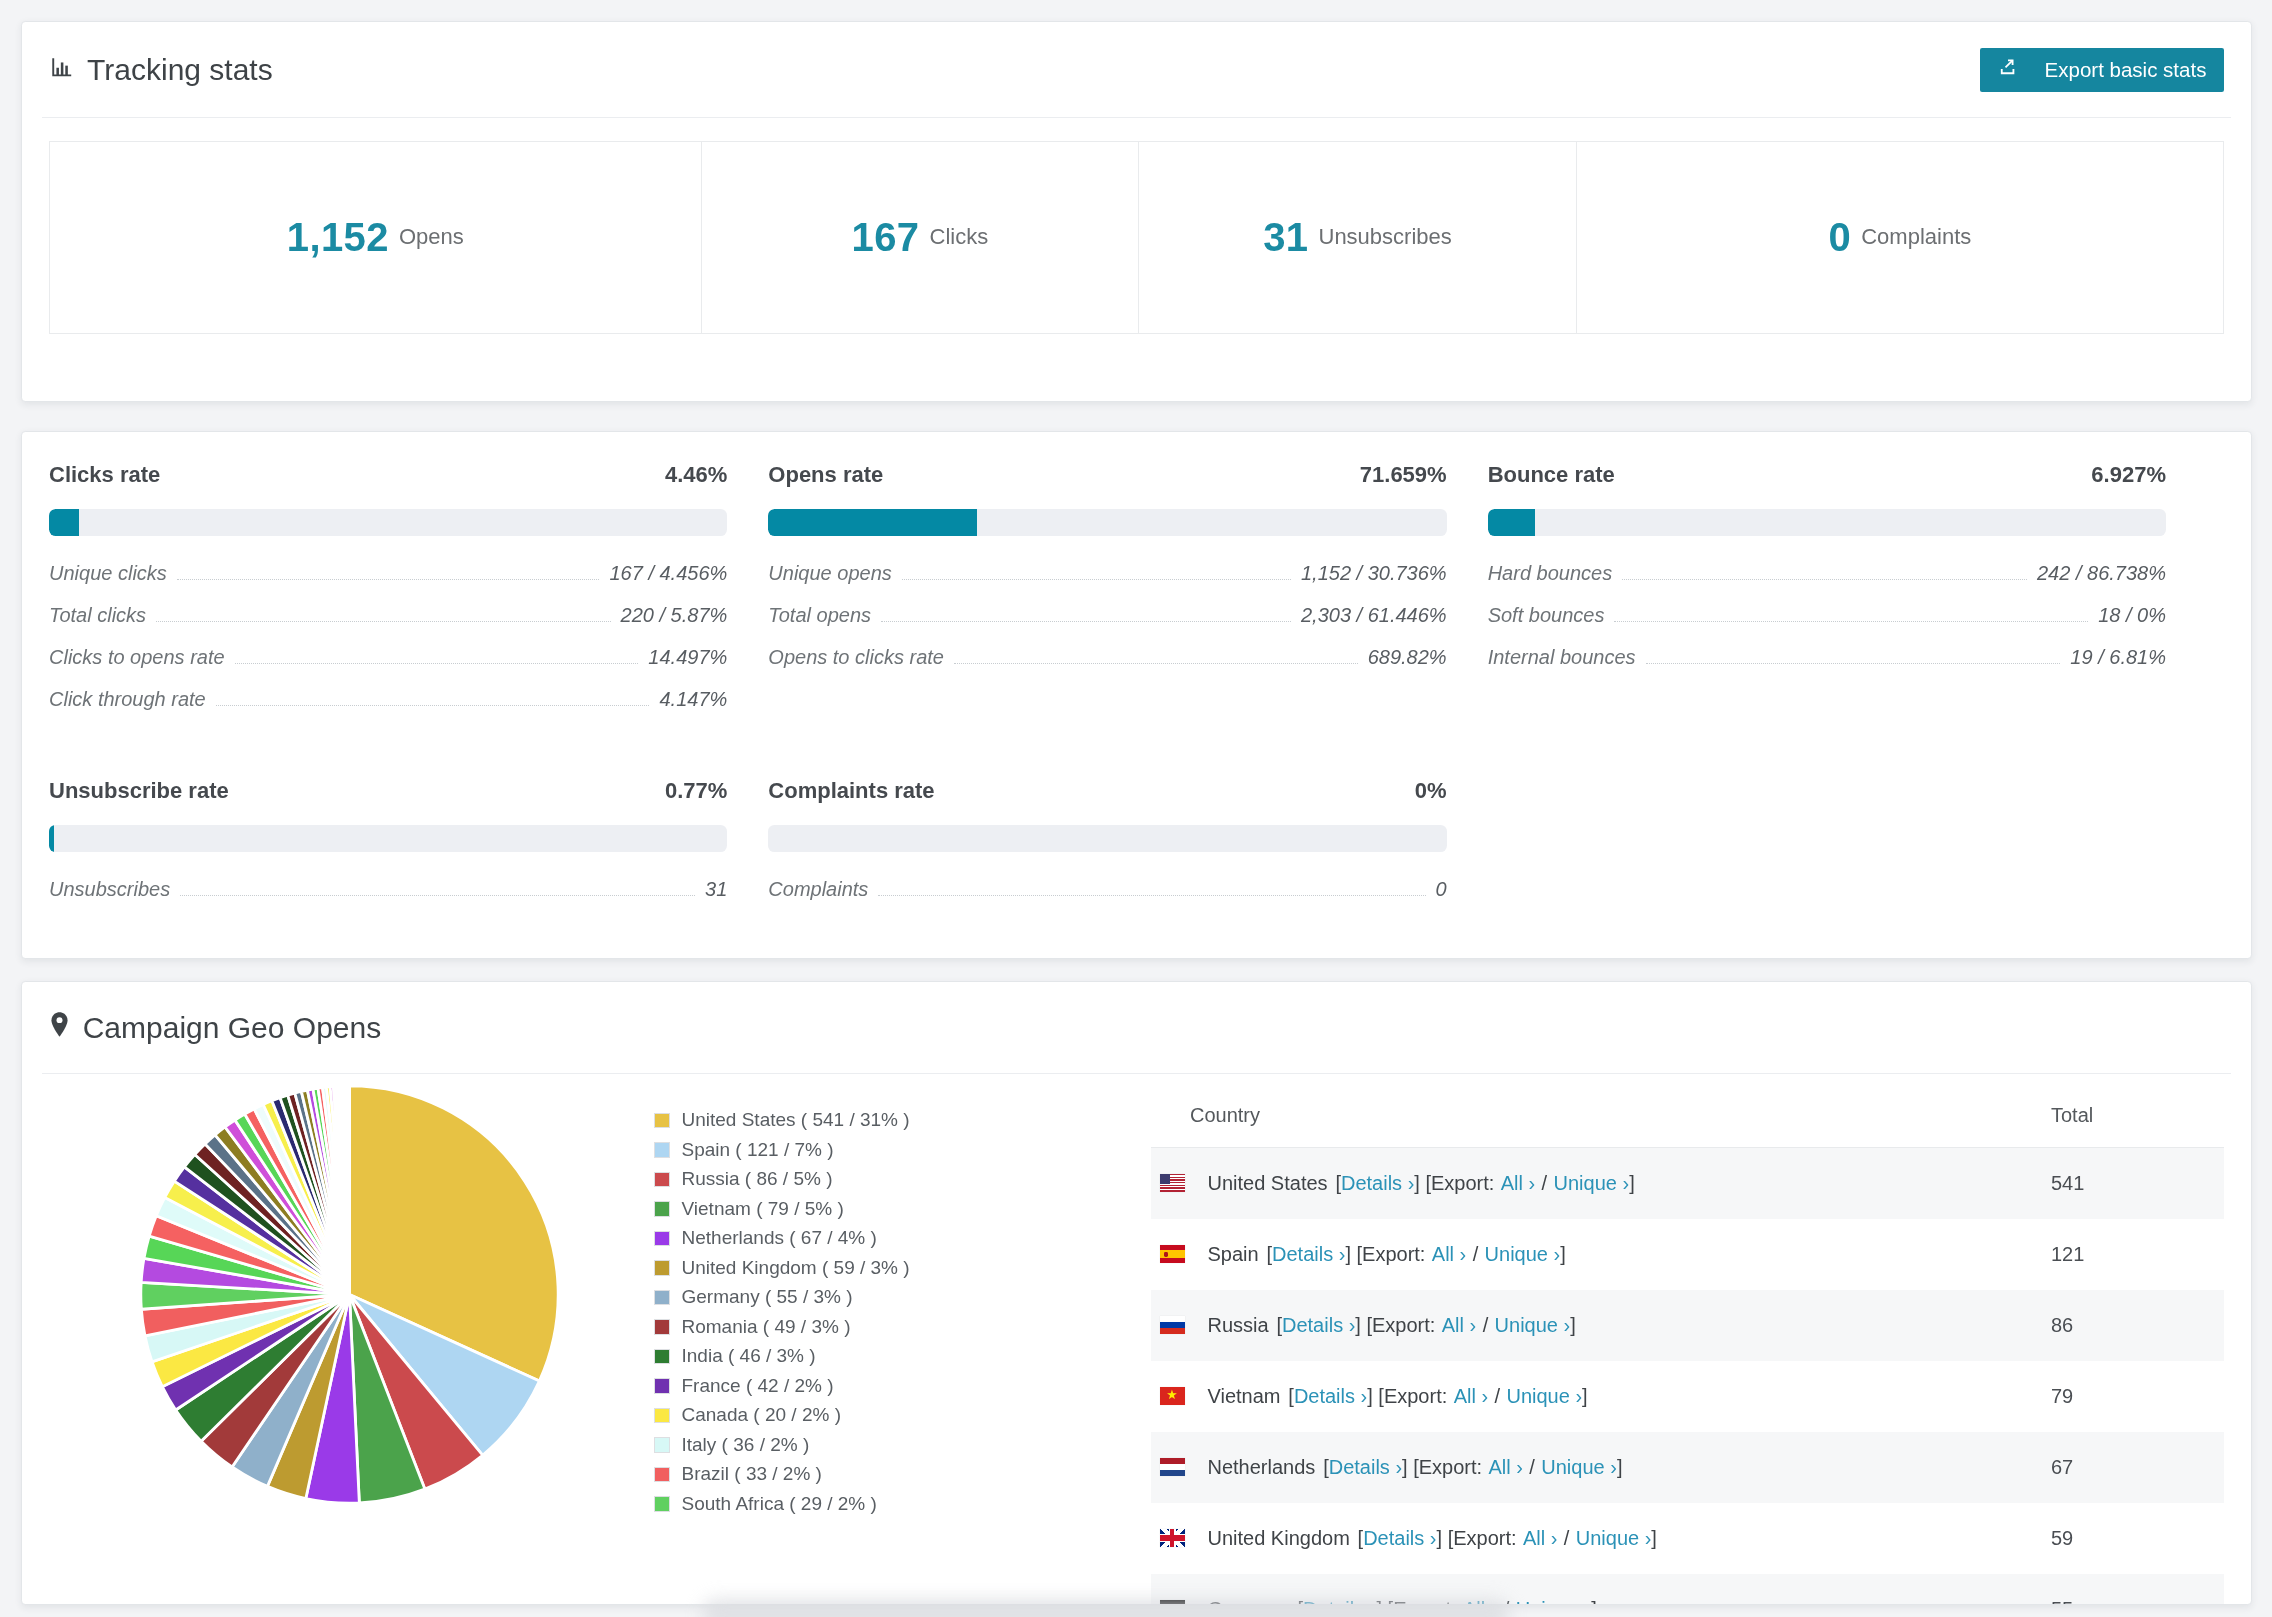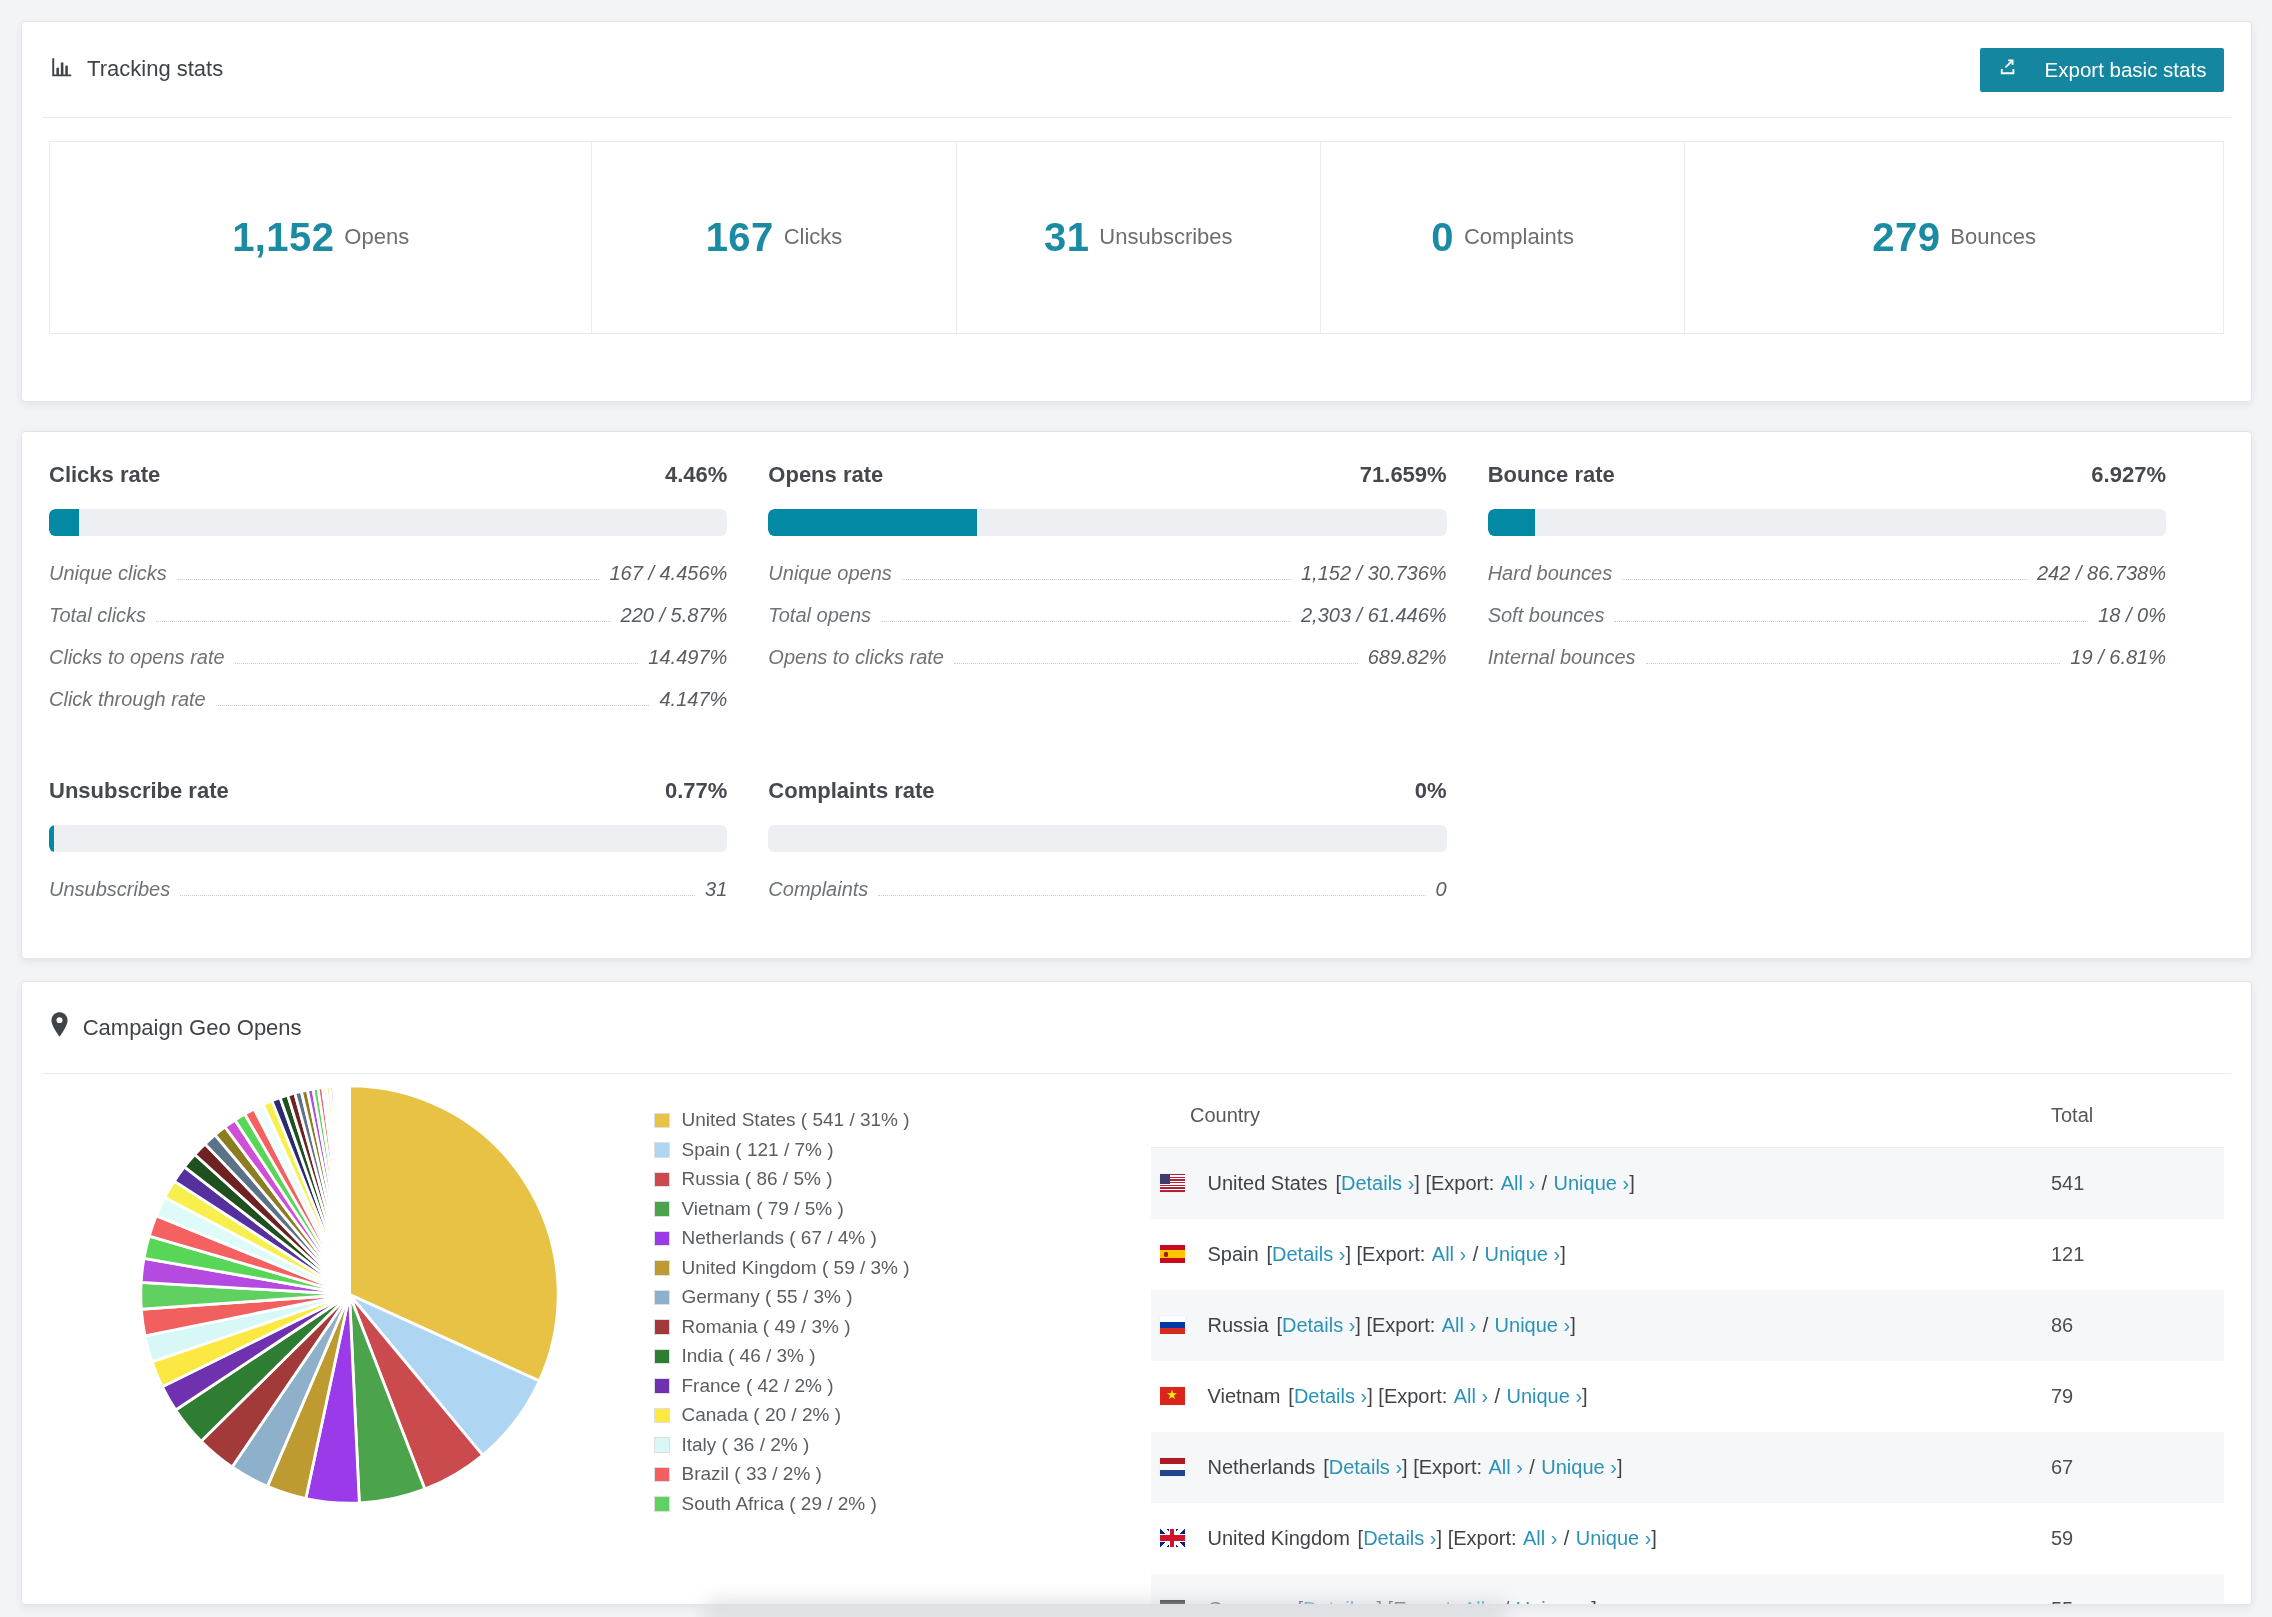--- a/index.html
+++ b/index.html
@@ -3,21 +3,21 @@
 <meta charset="utf-8">
 <style>
   html,body{margin:0;padding:0;width:2273px;height:1618px;overflow:hidden;
     background:#f3f4f6;font-family:"Liberation Sans","DejaVu Sans",sans-serif;}
   .card{position:absolute;left:21px;width:2229px;background:#fff;
     border:0.7px solid #e3e6e9;border-radius:4.2px;box-shadow:0 2.1px 7px rgba(40,50,60,.08);}
   #card-tracking{top:21px;height:379px;}
   #card-rates{top:431px;height:526px;}
   #card-geo{top:981px;height:622px;overflow:hidden;}
   .card-head{height:95px;display:flex;align-items:center;justify-content:space-between;padding:0 27px;}
-  .card-title{display:flex;align-items:center;gap:12.7px;font-size:22px;color:#3e4347;}
+  .card-title{display:flex;align-items:center;gap:12.7px;font-size:30px;color:#3e4347;}
   .hr{height:0.7px;background:#ebedf0;margin:0 20px;}
   
   .btn-export{display:flex;align-items:center;gap:27px;height:44px;padding:0 17.6px;
     border:none;border-radius:2.1px;color:#fff;font-size:20.5px;cursor:pointer;
     font-family:inherit;}
   
   .sum-row{display:flex;margin:23px 27px 0;height:193px;}
   .sum-box{border:0.7px solid #e9ebed;border-left:none;display:flex;flex-direction:row;
     align-items:center;justify-content:center;gap:10px;flex:1;}
   .sum-box:first-child{border-left:0.7px solid #e9ebed;flex:1.49;}
@@ -119,24 +119,20 @@
     <div class="sum-label">Clicks</div>
   </div>
       <div class="sum-box">
     <div class="sum-value" style="color: rgb(27, 139, 163);">31</div>
     <div class="sum-label">Unsubscribes</div>
   </div>
       <div class="sum-box">
     <div class="sum-value" style="color: rgb(27, 139, 163);">0</div>
     <div class="sum-label">Complaints</div>
   </div>
-      <div class="sum-box">
-    <div class="sum-value" style="color: rgb(27, 139, 163);">279</div>
-    <div class="sum-label">Bounces</div>
-  </div>
     </div>
 </div>
 
 <div class="card" id="card-rates">
   <div class="rates-grid">
       <div class="rate-panel">
     <div class="rate-head">
       <span class="rate-title">Clicks rate</span>
       <span class="rate-value">4.46%</span>
     </div>

